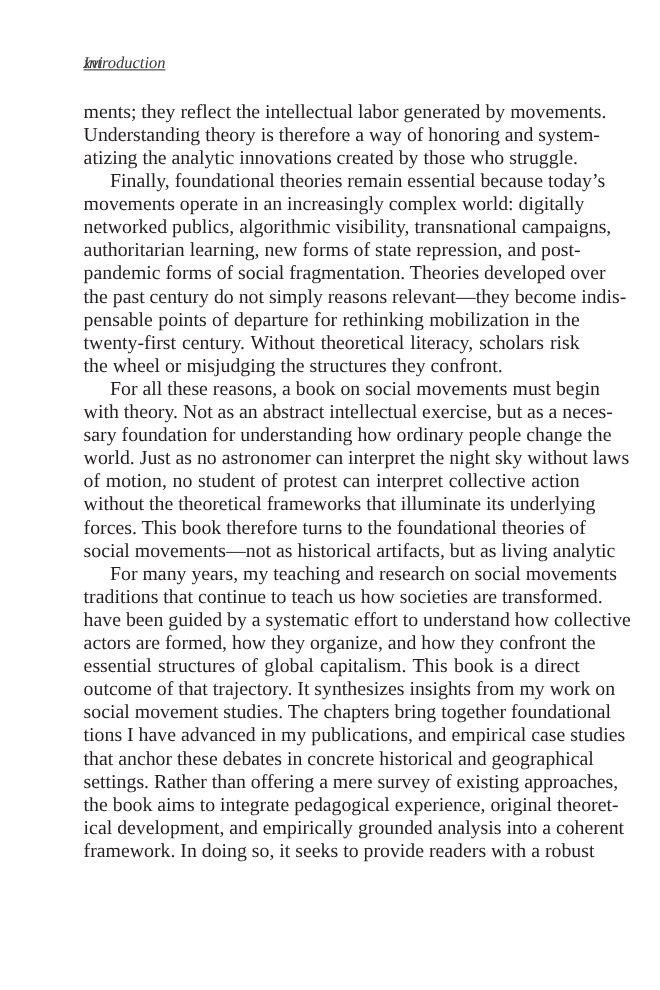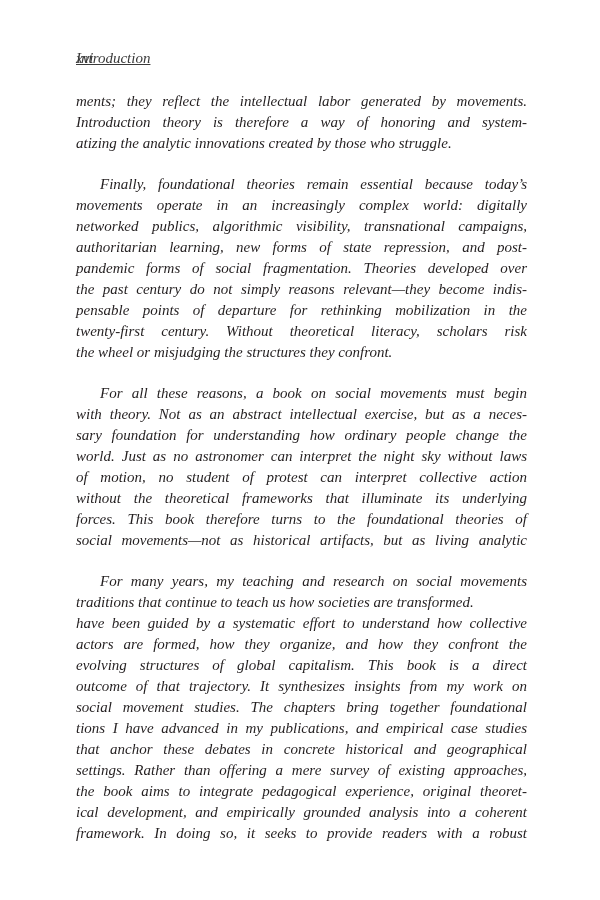--- a/index.html
+++ b/index.html
@@ -41,46 +41,44 @@
     .text-block {
       position: absolute;
       top: 91px;
       left: 76px;
       width: 451px;
     }
     .line {
       display: block;
       height: 21px;
       line-height: 21px;
-      font-size: 15px;
+      font-size: 18px;
       white-space: nowrap;
       text-align: justify;
       text-align-last: justify;
       overflow: visible;
-      font-style: italic;
     }
     .line.last {
       text-align-last: left;
     }
     .line.indent {
       text-indent: 24px;
-      margin-top: 20px;
     }
   </style>
 </head>
 <body>
 
 <div class="running-head">
   <span class="folio">xvi</span>
   <span class="head-title">Introduction</span>
 </div>
 
 <div class="text-block">
   <span class="line">ments; they reflect the intellectual labor generated by movements.</span>
-  <span class="line">Introduction theory is therefore a way of honoring and system-</span>
+  <span class="line">Understanding theory is therefore a way of honoring and system-</span>
   <span class="line last">atizing the analytic innovations created by those who struggle.</span>
   <span class="line indent">Finally, foundational theories remain essential because today’s</span>
   <span class="line">movements operate in an increasingly complex world: digitally</span>
   <span class="line">networked publics, algorithmic visibility, transnational campaigns,</span>
   <span class="line">authoritarian learning, new forms of state repression, and post-</span>
   <span class="line">pandemic forms of social fragmentation. Theories developed over</span>
   <span class="line">the past century do not simply reasons relevant—they become indis-</span>
   <span class="line">pensable points of departure for rethinking mobilization in the</span>
   <span class="line">twenty-first century. Without theoretical literacy, scholars risk</span>
   <span class="line last">the wheel or misjudging the structures they confront.</span>
@@ -89,21 +87,21 @@
   <span class="line">sary foundation for understanding how ordinary people change the</span>
   <span class="line">world. Just as no astronomer can interpret the night sky without laws</span>
   <span class="line">of motion, no student of protest can interpret collective action</span>
   <span class="line">without the theoretical frameworks that illuminate its underlying</span>
   <span class="line">forces. This book therefore turns to the foundational theories of</span>
   <span class="line">social movements—not as historical artifacts, but as living analytic</span>
   <span class="line indent">For many years, my teaching and research on social movements</span>
   <span class="line last">traditions that continue to teach us how societies are transformed.</span>
   <span class="line">have been guided by a systematic effort to understand how collective</span>
   <span class="line">actors are formed, how they organize, and how they confront the</span>
-  <span class="line">evolving structures of global capitalism. This book is a direct</span>
+  <span class="line">essential structures of global capitalism. This book is a direct</span>
   <span class="line">outcome of that trajectory. It synthesizes insights from my work on</span>
   <span class="line">social movement studies. The chapters bring together foundational</span>
   <span class="line">tions I have advanced in my publications, and empirical case studies</span>
   <span class="line">that anchor these debates in concrete historical and geographical</span>
   <span class="line">settings. Rather than offering a mere survey of existing approaches,</span>
   <span class="line">the book aims to integrate pedagogical experience, original theoret-</span>
   <span class="line">ical development, and empirically grounded analysis into a coherent</span>
   <span class="line">framework. In doing so, it seeks to provide readers with a robust</span>
 </div>
 

